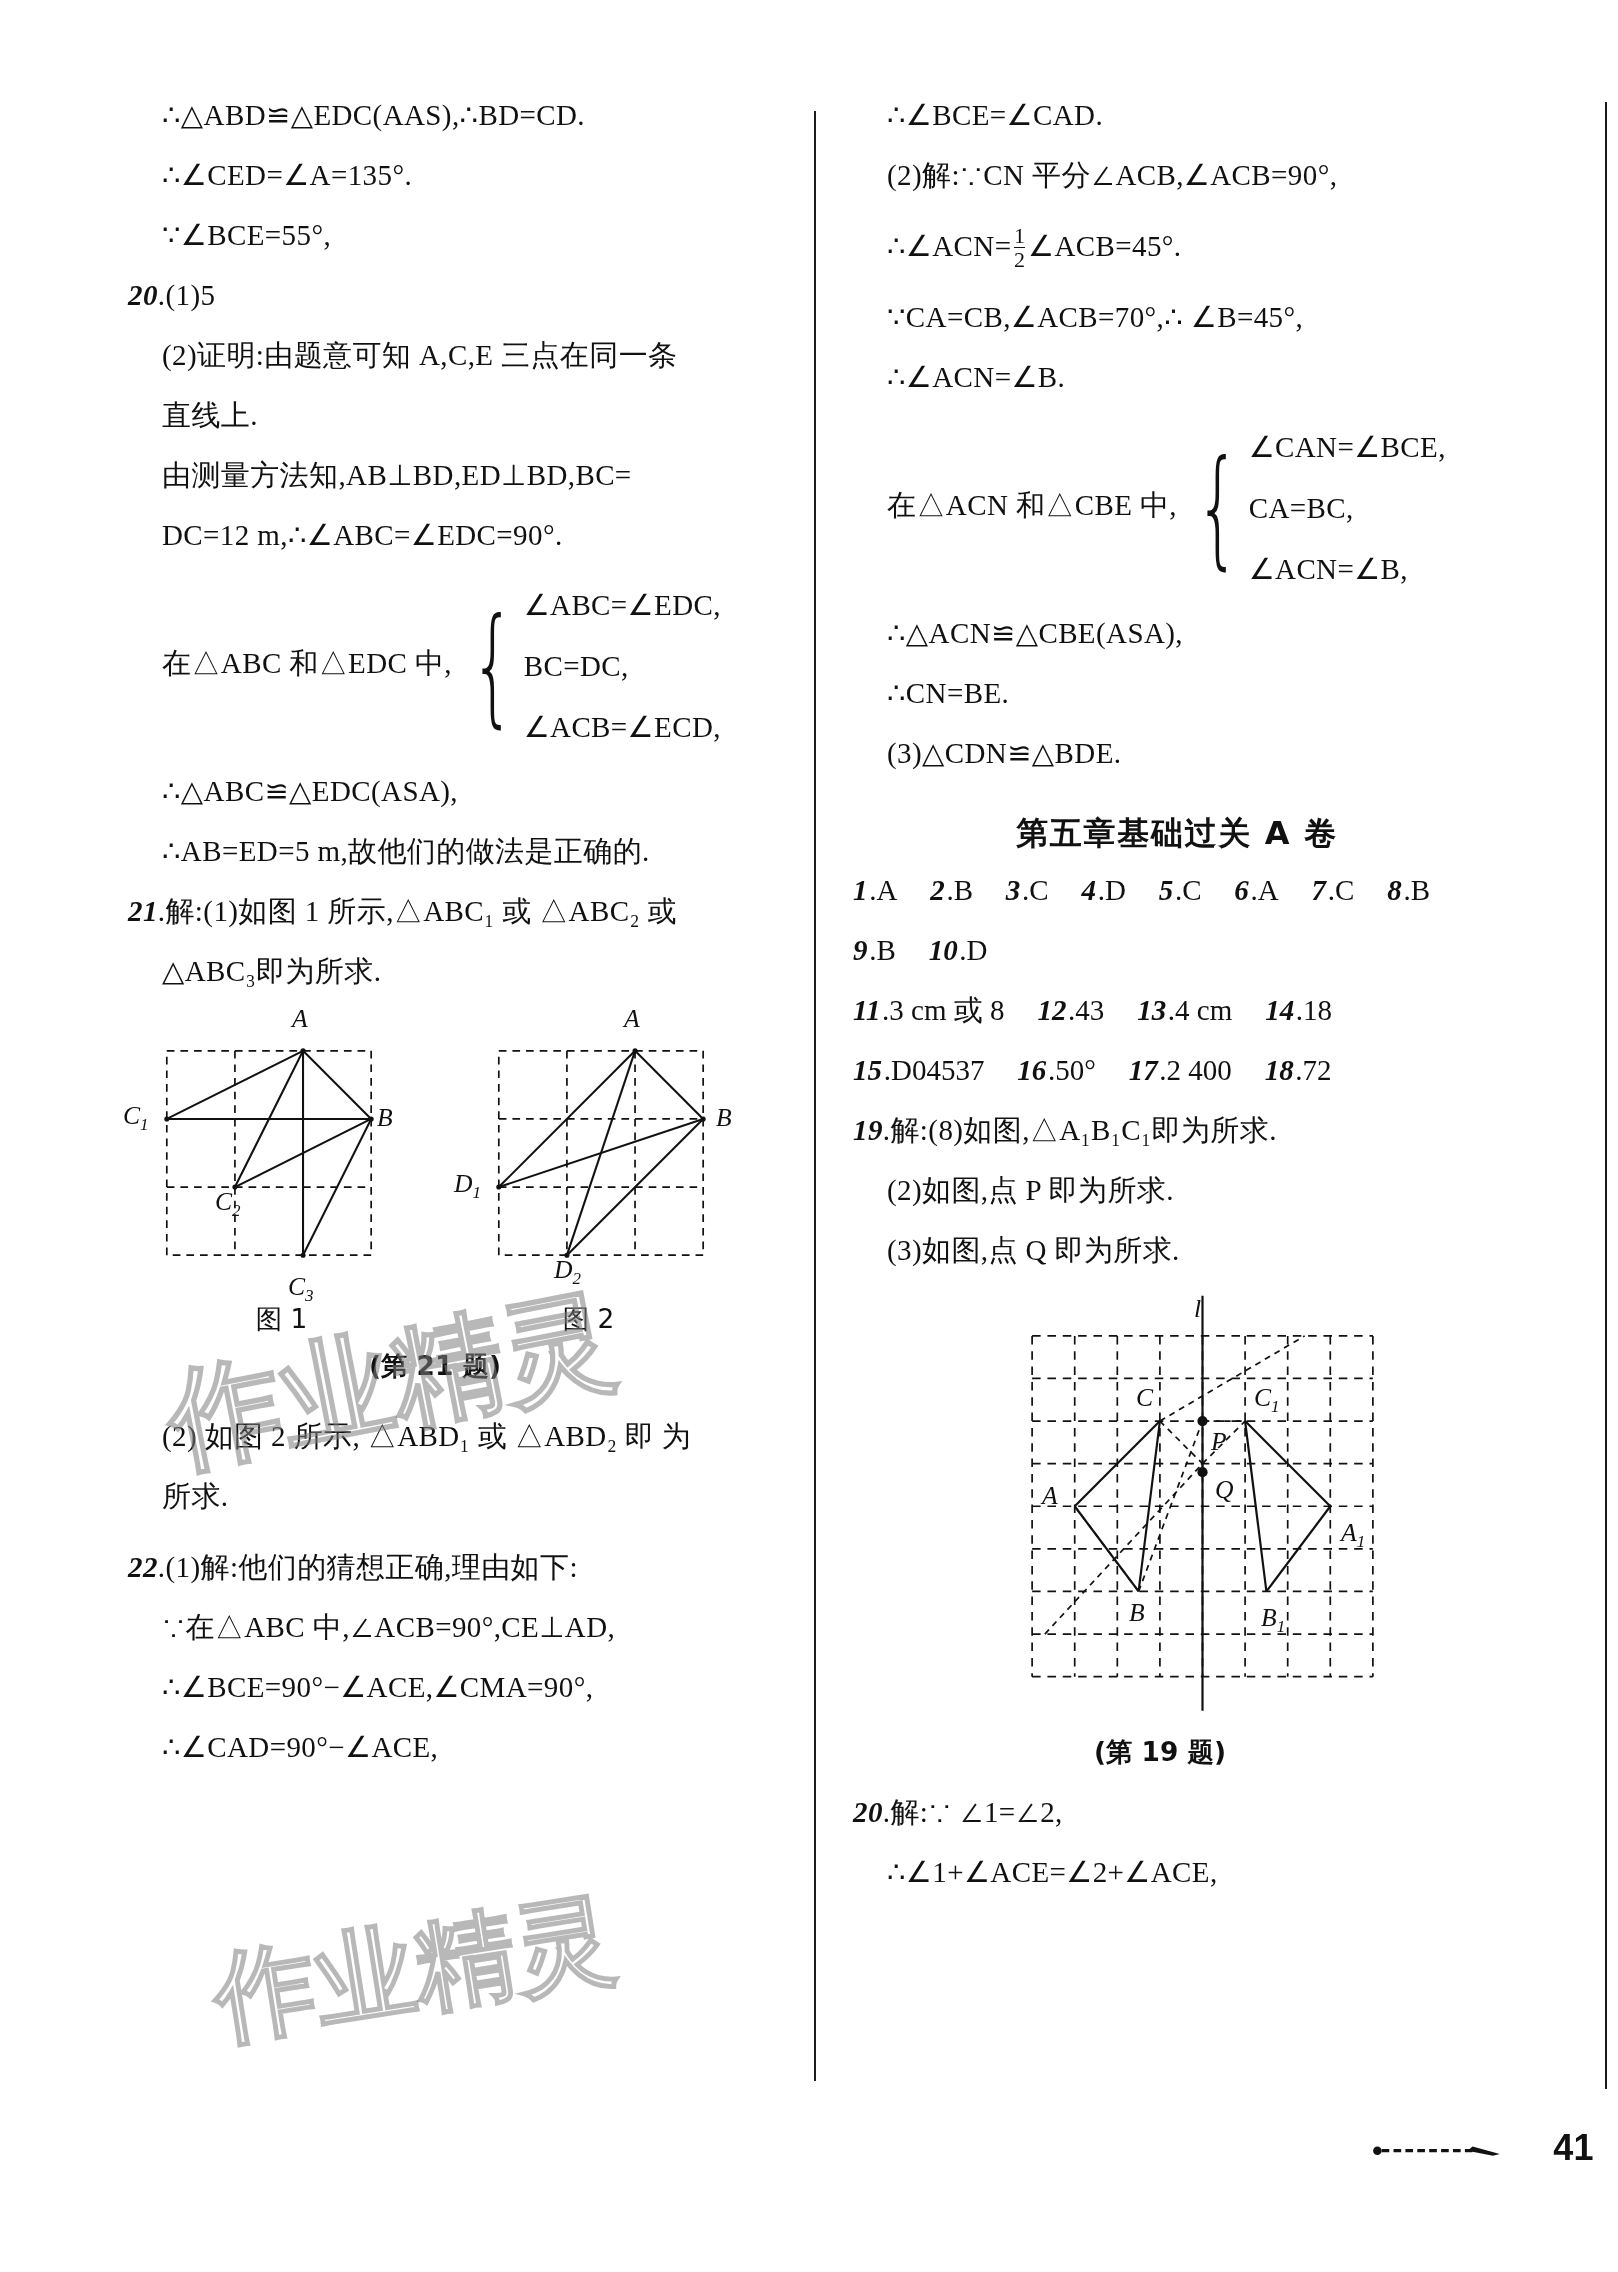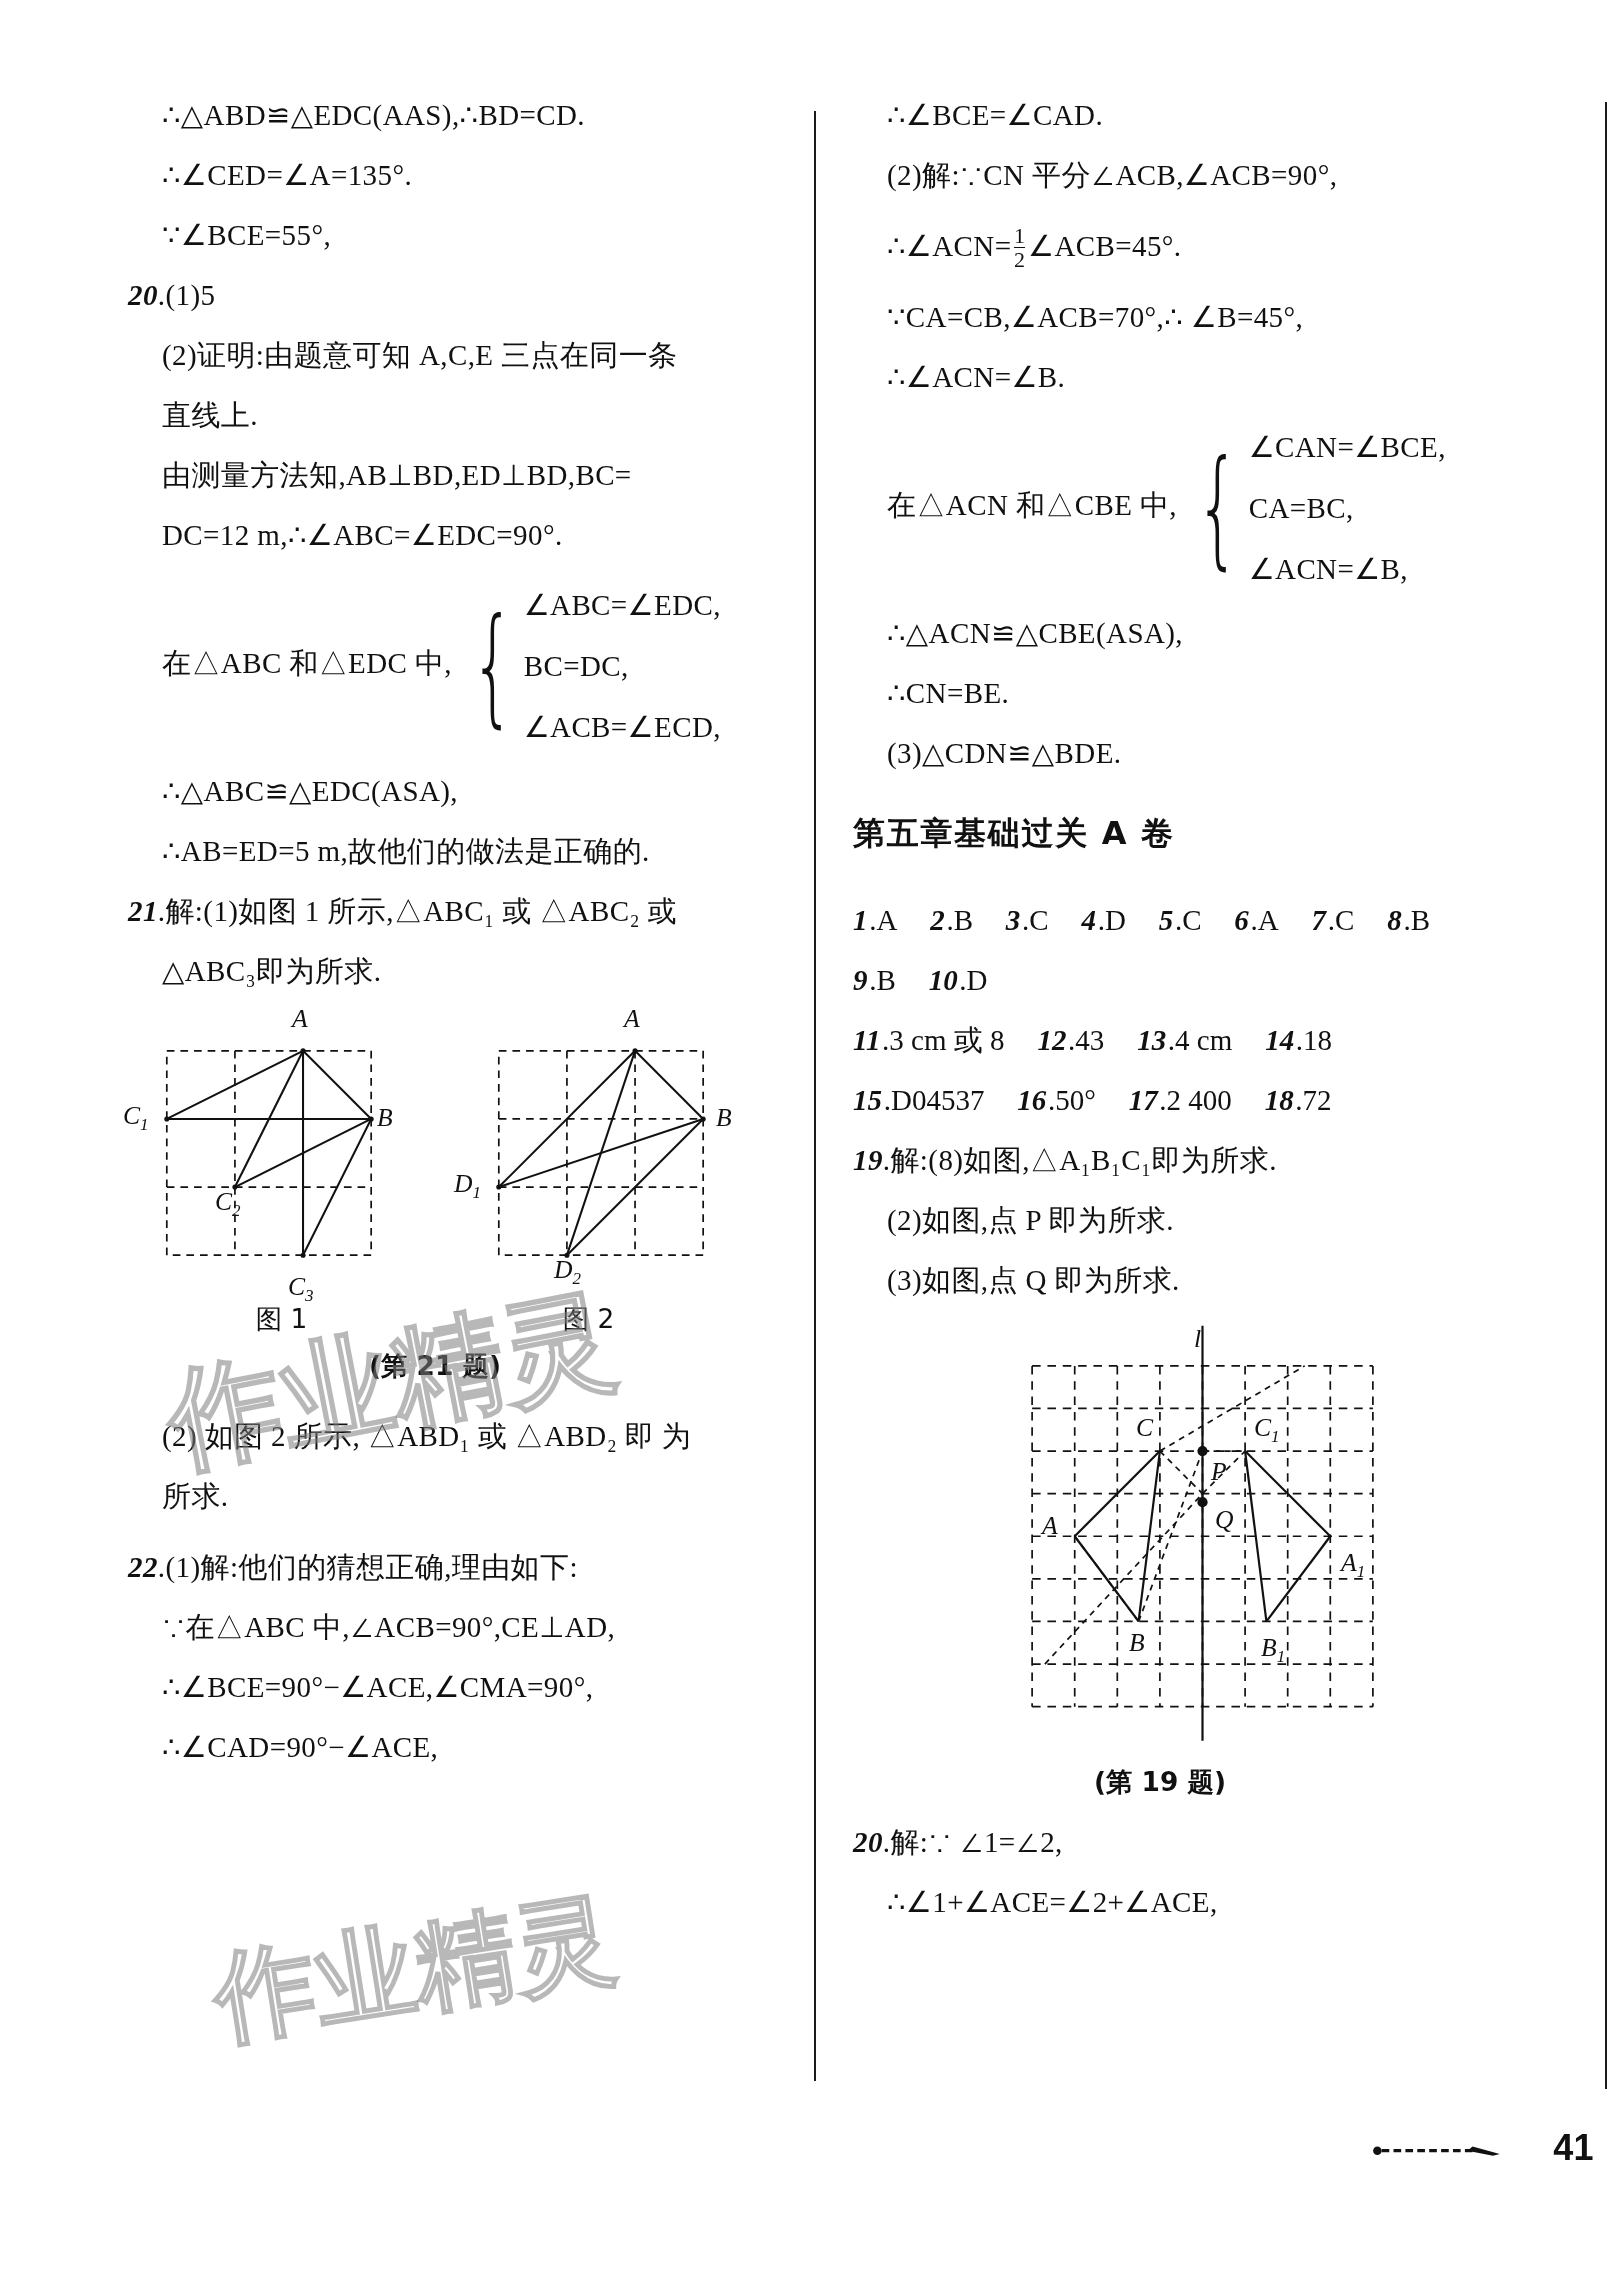--- a/index.html
+++ b/index.html
@@ -69,23 +69,23 @@
     margin-right:-10.2px;
   }
   .sys .rows { display:inline-block; }
   .sys .rows > div { line-height:61px; font-size:29px; white-space:nowrap; }
 
   
   .section-title {
     font-family:"DejaVu Sans", sans-serif;
     font-weight:bold;
     font-size:32px;
-    text-align:left;
+    text-align:center;
     letter-spacing:1.7px;
-    margin:29px 0 34px 0;
+    margin:29px 0 4px 0;
   }
 
   
   .ansrow { font-size:29px; line-height:60px; white-space:nowrap; }
   .ansrow .q { font-weight:bold; font-style:italic; margin-right:1.7px; }
   .ansrow .sp { display:inline-block; width:25.6px; }
 
   
   .figwrap { position:relative; }
   .figcap {

